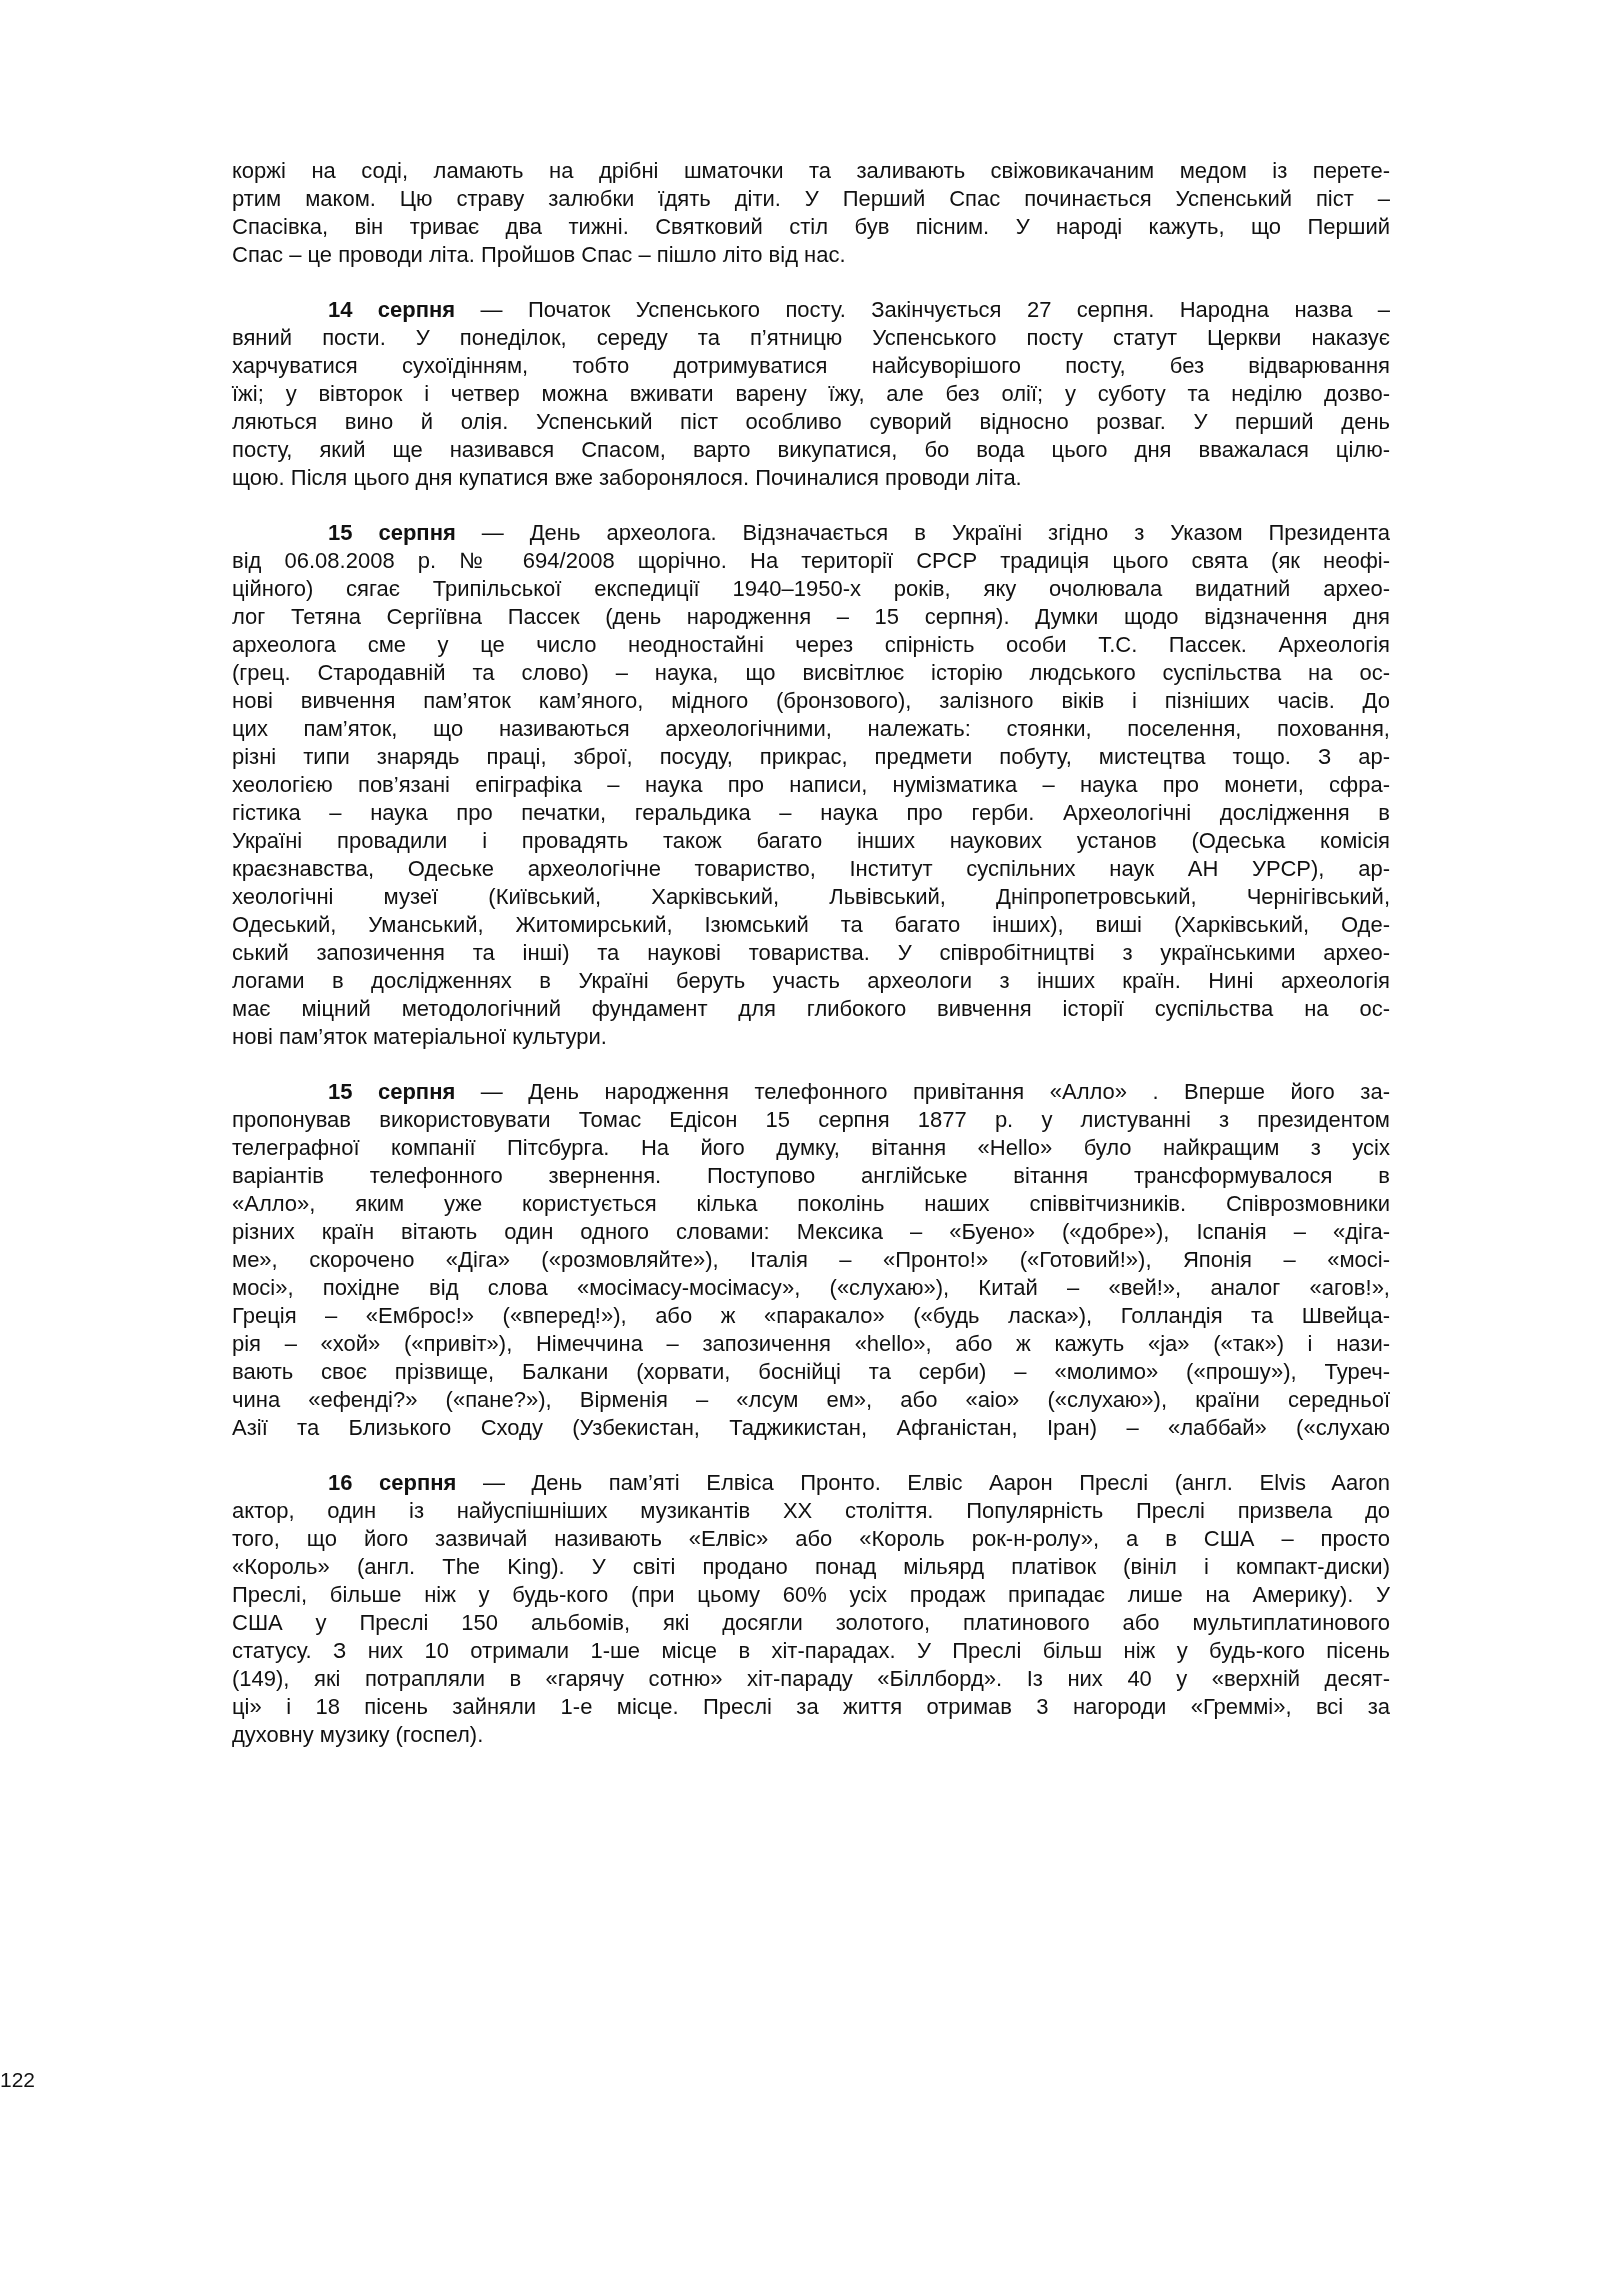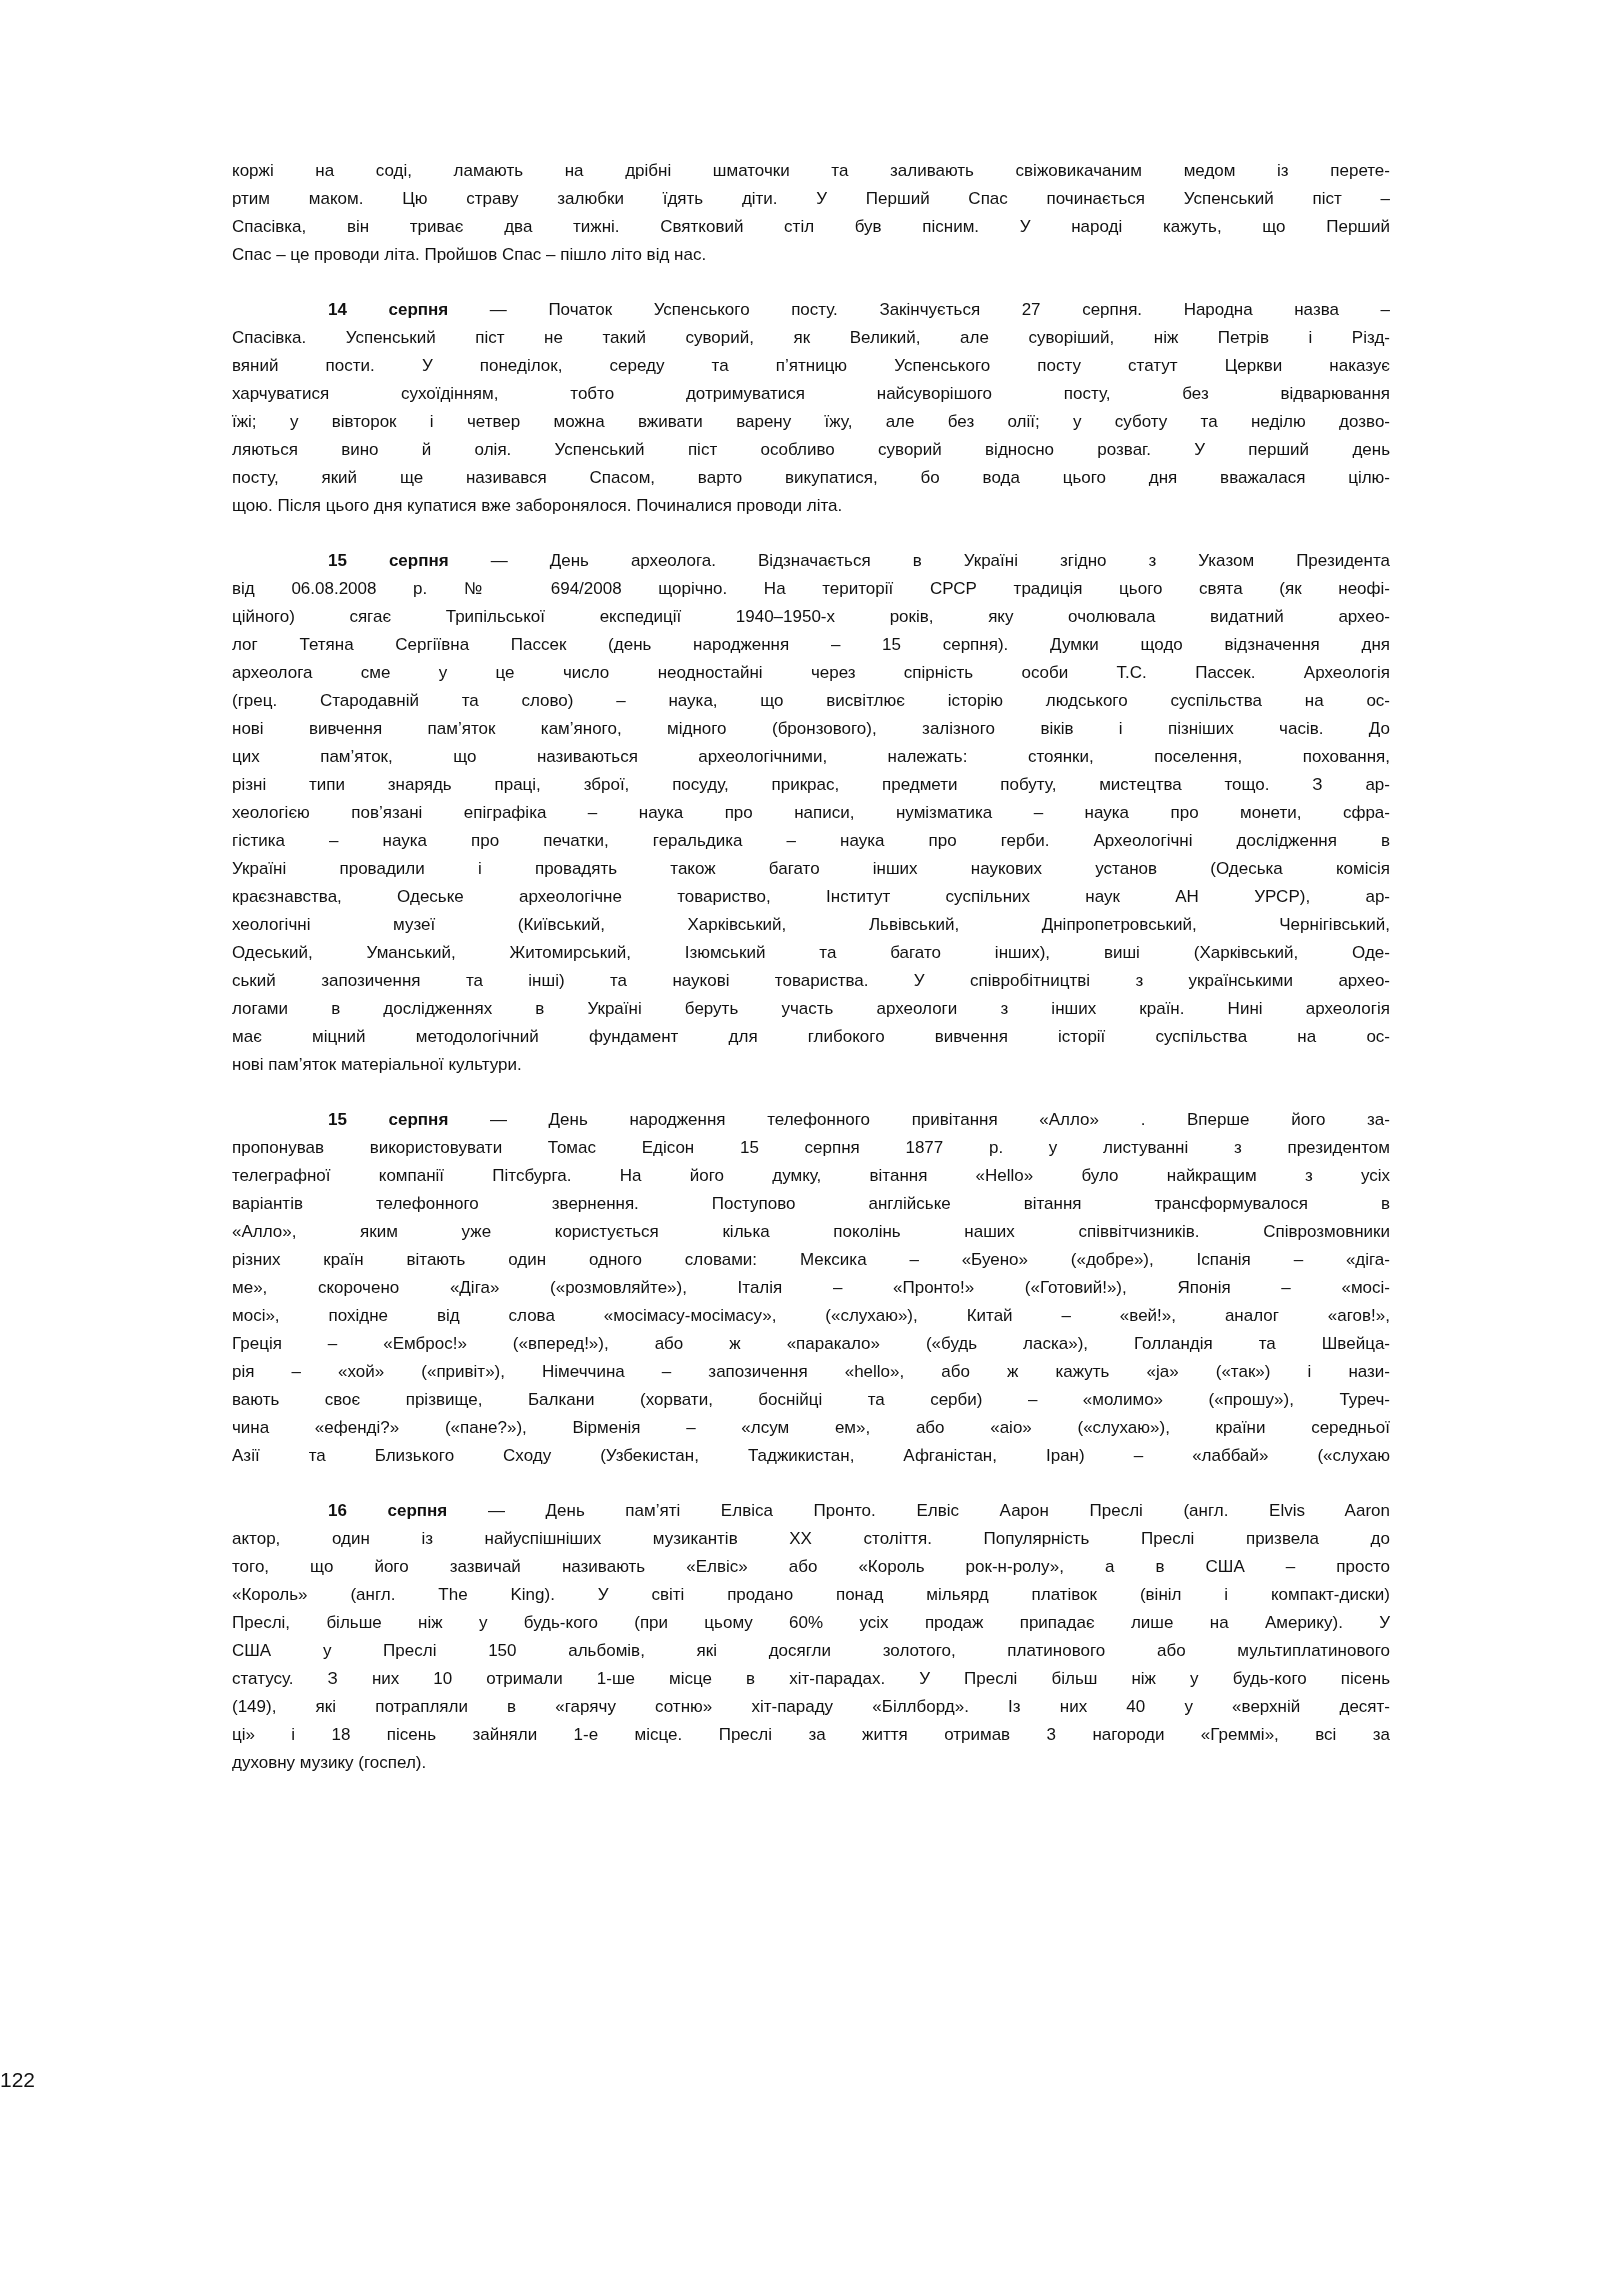--- a/index.html
+++ b/index.html
@@ -2,21 +2,21 @@
 <html><head>
   <meta charset="utf-8">
   <style>
     html, body { margin: 0; padding: 0; background: #ffffff; }
     body { width: 1621px; height: 2293px; position: relative; overflow: hidden; }
     .page {
       position: absolute; left: 0; top: 0; width: 1621px; height: 2293px; background: #fff;
     }
     .text-block {
       position: absolute; left: 232px; top: 157px; width: 1158px;
-      font-family: "Liberation Sans", sans-serif; font-size: 17px; color: #111;
+      font-family: "Liberation Sans", sans-serif; font-size: 22px; color: #111;
     }
     .para { margin: 0 0 8.3px 0; }
     .line {
       display: block; height: 28px; line-height: 28px; white-space: nowrap;
       text-align: justify; text-align-last: justify;
     }
     .line.last { text-align-last: left; }
     .line.first { padding-left: 96px; margin-top: 27px; }
     .date { font-weight: bold; }
     .page-number {
@@ -32,21 +32,20 @@
 
     <p class="para">
       <span class="line">коржі на соді, ламають на дрібні шматочки та заливають свіжовикачаним медом із перете-</span>
       <span class="line">ртим маком. Цю страву залюбки їдять діти. У Перший Спас починається Успенський піст –</span>
       <span class="line">Спасівка, він триває два тижні. Святковий стіл був пісним. У народі кажуть, що Перший</span>
       <span class="line last">Спас – це проводи літа. Пройшов Спас – пішло літо від нас.</span>
     </p>
 
     <p class="para">
       <span class="line first"><b class="date">14 серпня</b> <span>— Початок Успенського посту. Закінчується 27 серпня. Народна назва –</span></span>
-      <span class="line">Спасівка. Успенський піст не такий суворий, як Великий, але суворіший, ніж Петрів і Різд-</span>
       <span class="line">вяний пости. У понеділок, середу та п’ятницю Успенського посту статут Церкви наказує</span>
       <span class="line">харчуватися сухоїдінням, тобто дотримуватися найсуворішого посту, без відварювання</span>
       <span class="line">їжі; у вівторок і четвер можна вживати варену їжу, але без олії; у суботу та неділю дозво-</span>
       <span class="line">ляються вино й олія. Успенський піст особливо суворий відносно розваг. У перший день</span>
       <span class="line">посту, який ще називався Спасом, варто викупатися, бо вода цього дня вважалася цілю-</span>
       <span class="line last">щою. Після цього дня купатися вже заборонялося. Починалися проводи літа.</span>
     </p>
 
     <p class="para">
       <span class="line first"><b class="date">15 серпня</b> <span>— День археолога. Відзначається в Україні згідно з Указом Президента</span></span>

